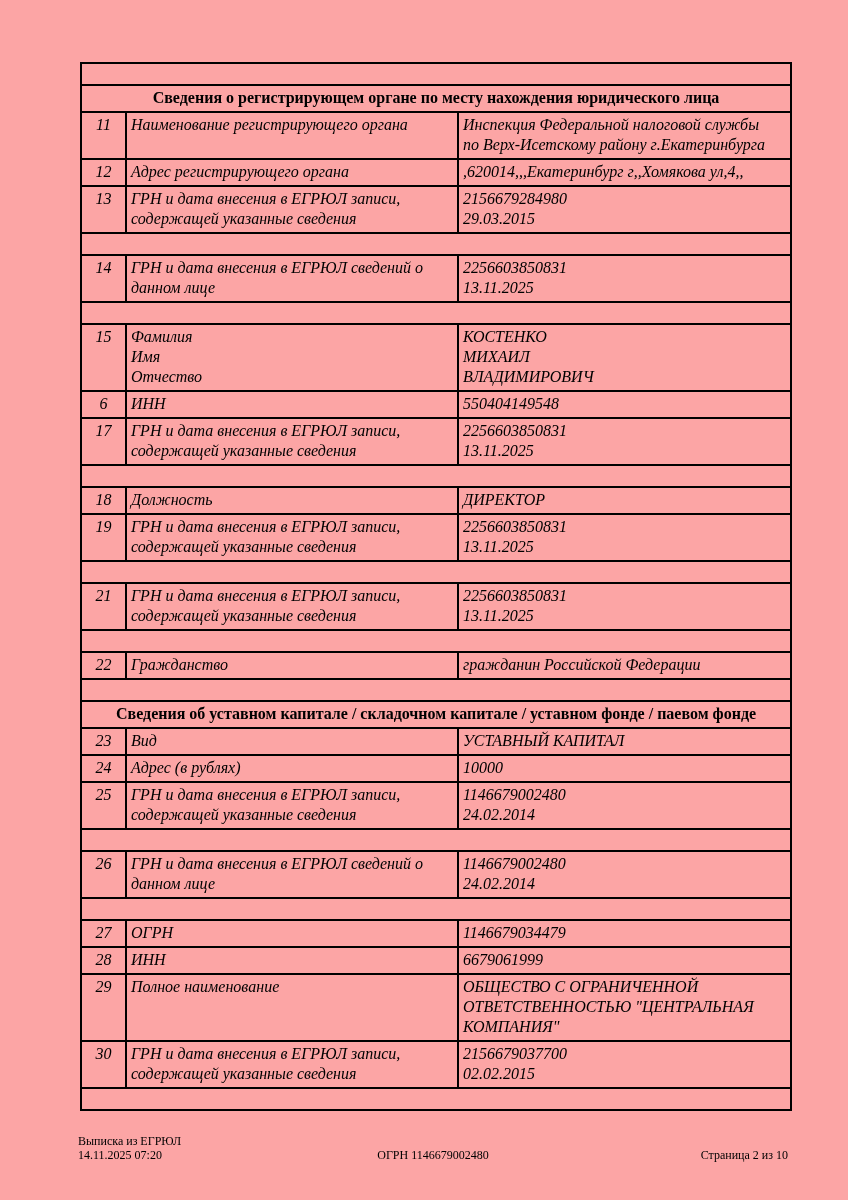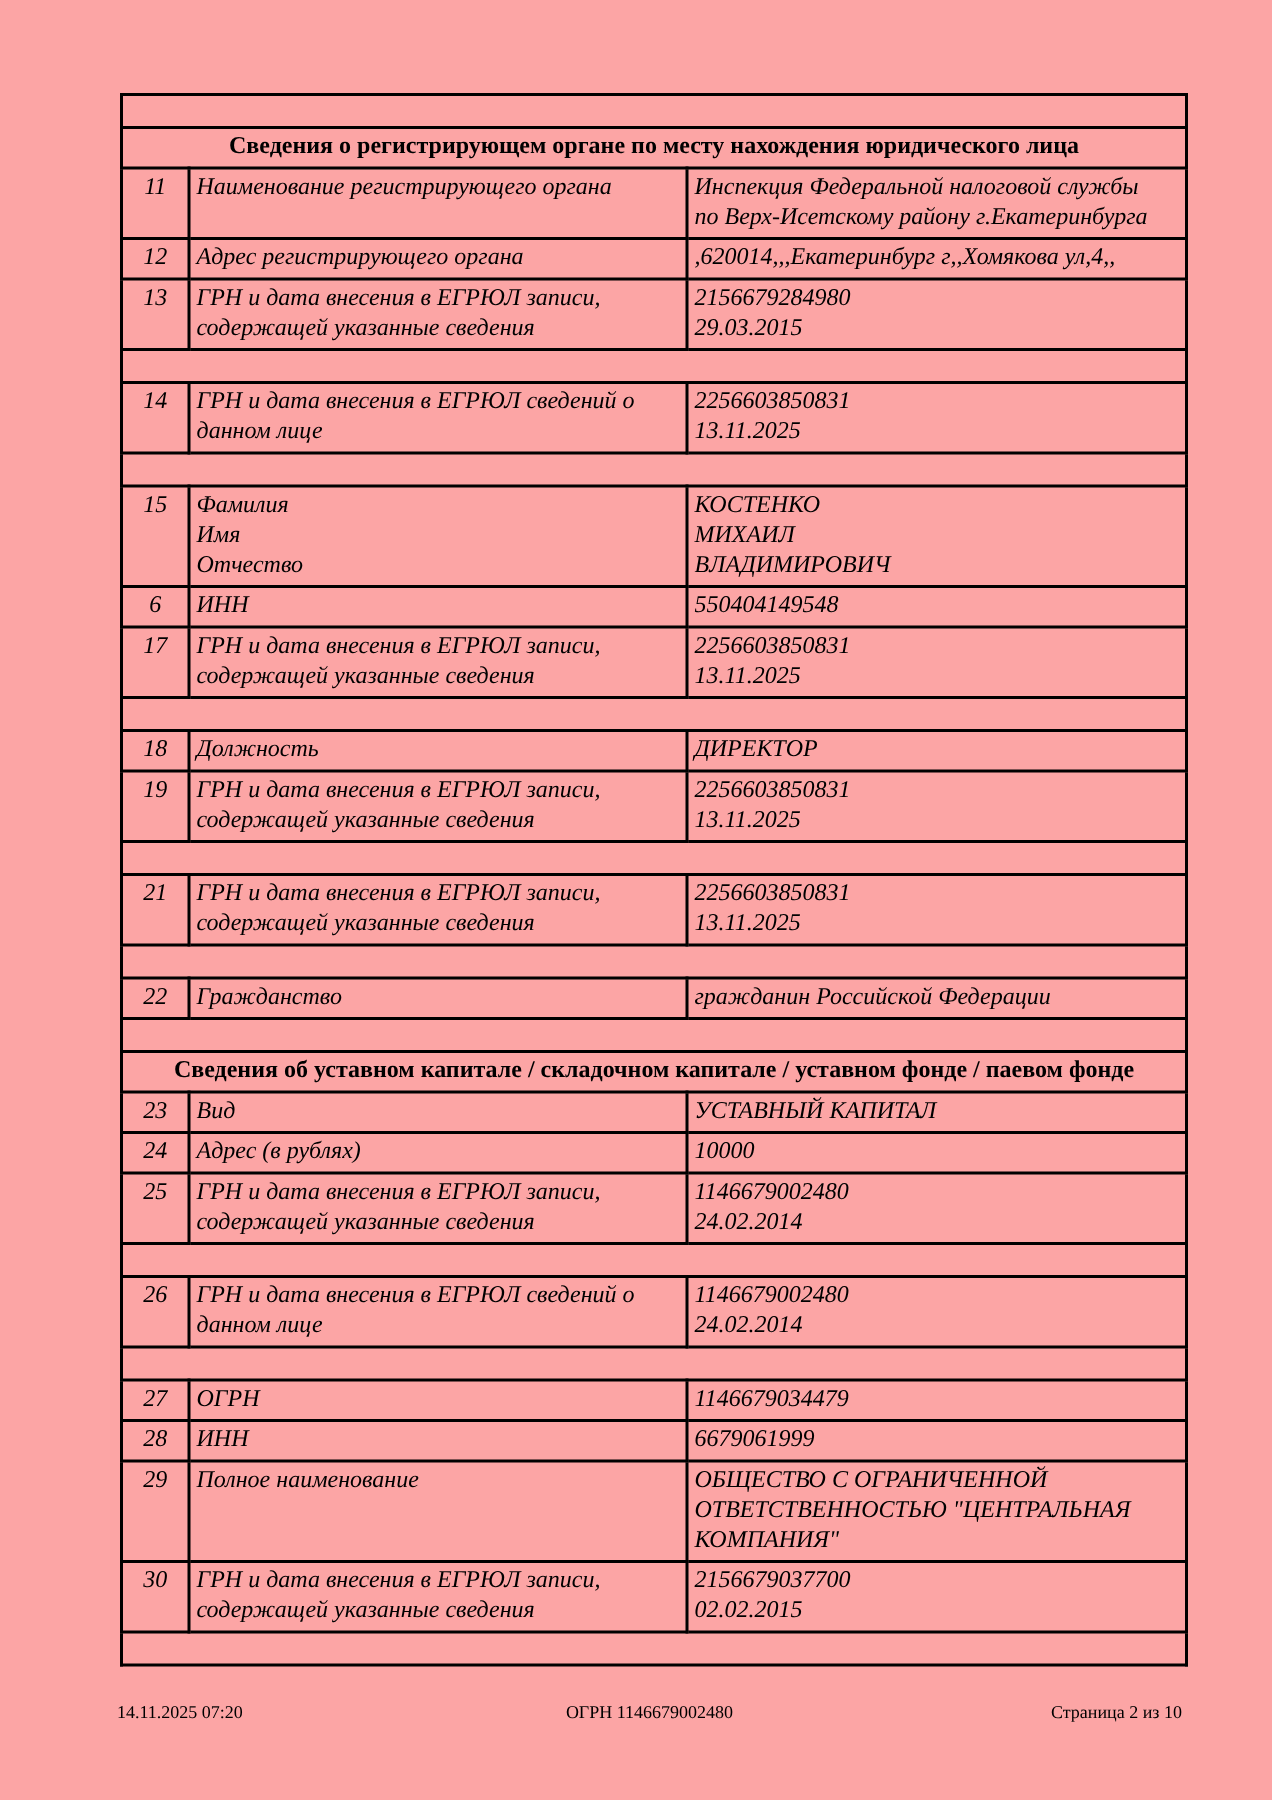--- a/index.html
+++ b/index.html
@@ -235,19 +235,20 @@
 02.02.2015</td>
         </tr>
         <tr class="spacer-row">
           <td colspan="3"></td>
         </tr>
       </tbody>
   </table>
 
   <div class="footer">
     <div class="f-left">
+      <div>Выписка из ЕГРЮЛ</div>
       <div>14.11.2025 07:20</div>
     </div>
     <div class="f-center">ОГРН 1146679002480</div>
     <div class="f-right">Страница 2 из 10</div>
   </div>
 
 </div>
 
 </body></html>

